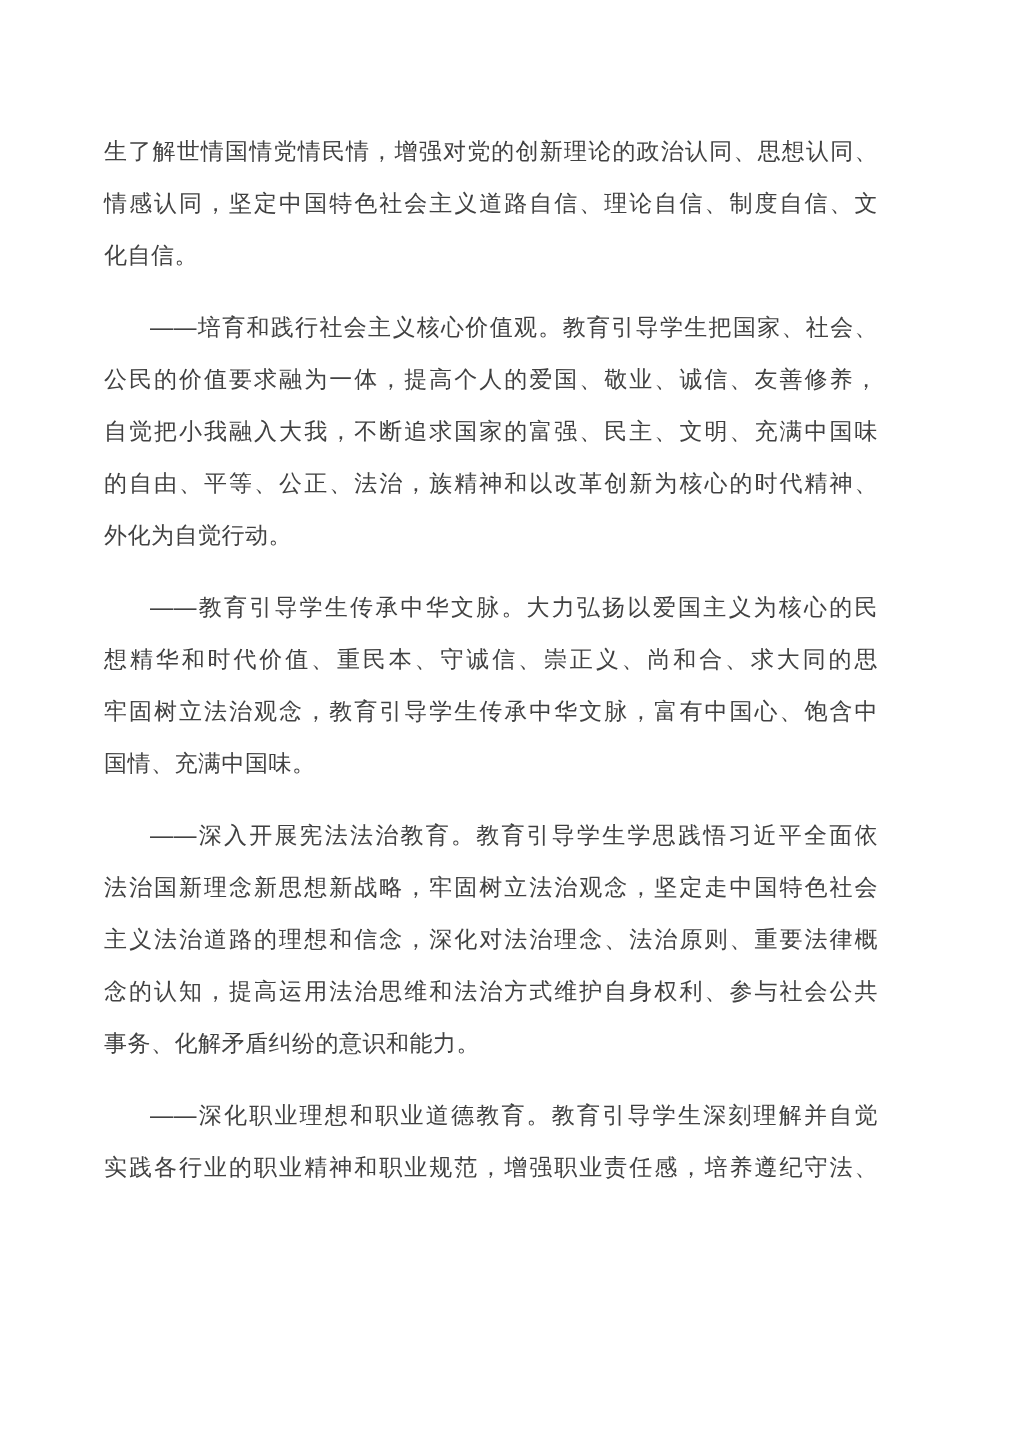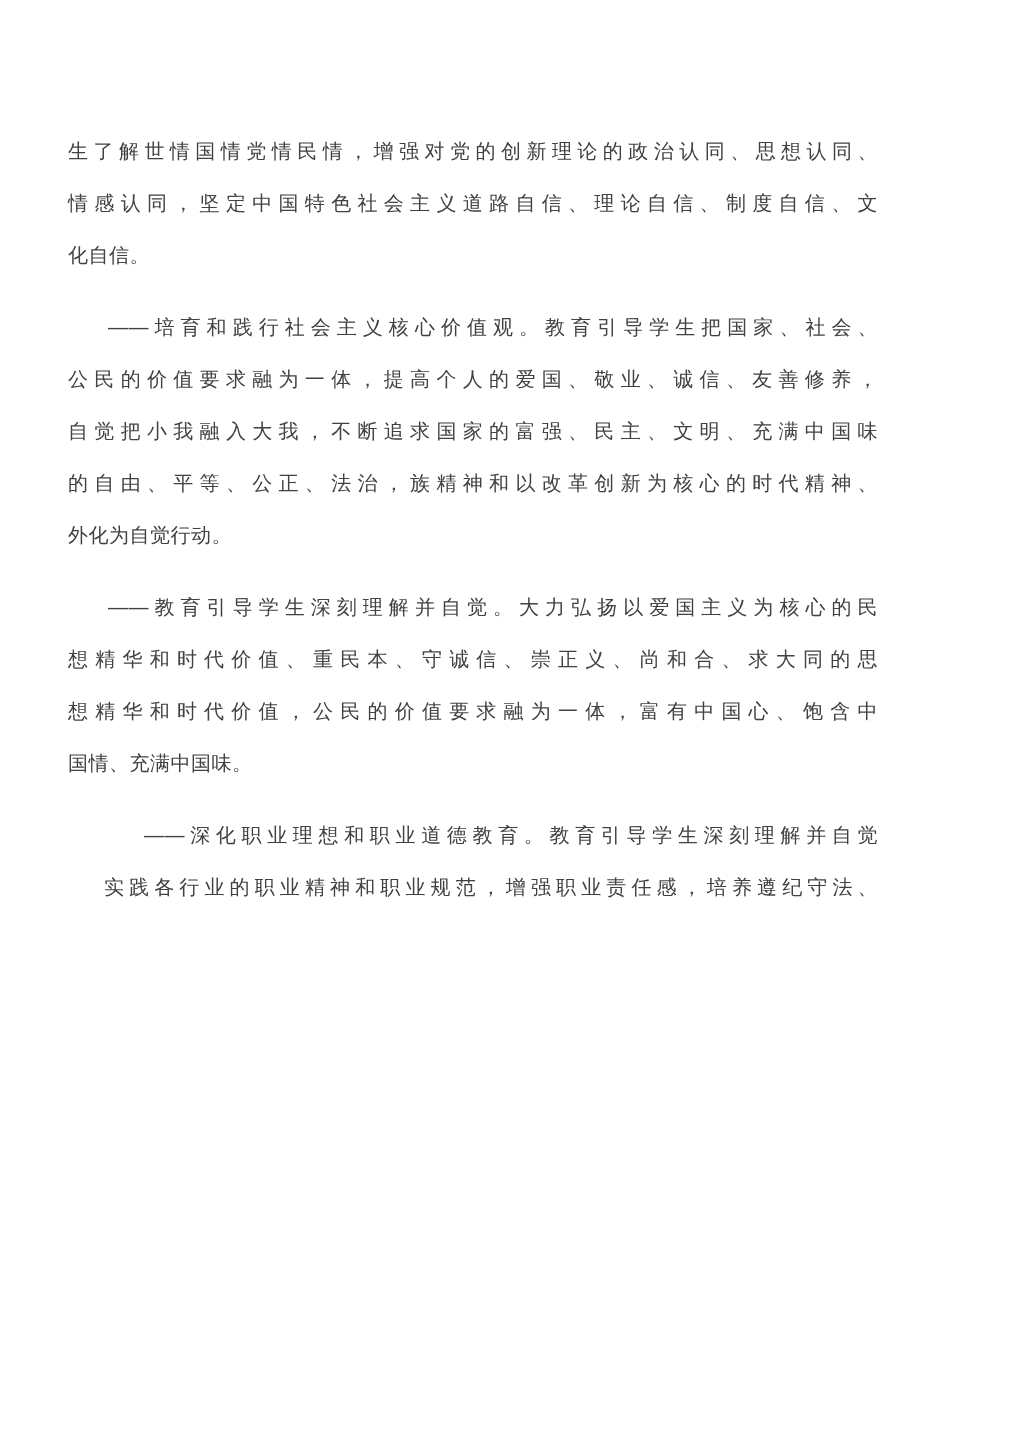--- a/index.html
+++ b/index.html
@@ -10,33 +10,32 @@
   .page {
     position: relative;
     width: 1024px;
     height: 1448px;
     background: #ffffff;
     overflow: hidden;
     font-family: "Liberation Sans", sans-serif;
   }
   .doc-body {
     box-sizing: border-box;
-    padding: 125px 146px 0 68px;
+    padding: 125px 146px 0 104px;
     width: 1024px;
     color: #414141;
-    font-size: 20px;
+    font-size: 23px;
     line-height: 52px;
     letter-spacing: 0.5px;
   }
   .para {
     margin: 0 0 20px 0;
   }
   .para:last-child {
     margin-bottom: 0;
-    margin-left: 36px;
   }
   .line {
     display: block;
     white-space: nowrap;
     overflow: visible;
     text-align: justify;
     text-align-last: justify;
   }
   .line.last {
     text-align-last: left;
@@ -56,23 +55,30 @@
         <span class="line last">化自信。</span>
       </p>
       <p class="para indent">
         <span class="line first">——培育和践行社会主义核心价值观。教育引导学生把国家、社会、</span>
         <span class="line">公民的价值要求融为一体，提高个人的爱国、敬业、诚信、友善修养，</span>
         <span class="line">自觉把小我融入大我，不断追求国家的富强、民主、文明、充满中国味</span>
         <span class="line">的自由、平等、公正、法治，族精神和以改革创新为核心的时代精神、</span>
         <span class="line last">外化为自觉行动。</span>
       </p>
       <p class="para indent">
-        <span class="line first">——教育引导学生深刻理解并自觉。大力弘扬以爱国主义为核心的民</span>
+        <span class="line first">——教育引导学生传承中华文脉。大力弘扬以爱国主义为核心的民</span>
         <span class="line">想精华和时代价值、重民本、守诚信、崇正义、尚和合、求大同的思</span>
-        <span class="line">想精华和时代价值，公民的价值要求融为一体，富有中国心、饱含中</span>
+        <span class="line">牢固树立法治观念，教育引导学生传承中华文脉，富有中国心、饱含中</span>
         <span class="line last">国情、充满中国味。</span>
+      </p>
+      <p class="para indent">
+        <span class="line first">——深入开展宪法法治教育。教育引导学生学思践悟习近平全面依</span>
+        <span class="line">法治国新理念新思想新战略，牢固树立法治观念，坚定走中国特色社会</span>
+        <span class="line">主义法治道路的理想和信念，深化对法治理念、法治原则、重要法律概</span>
+        <span class="line">念的认知，提高运用法治思维和法治方式维护自身权利、参与社会公共</span>
+        <span class="line last">事务、化解矛盾纠纷的意识和能力。</span>
       </p>
       <p class="para indent">
         <span class="line first">——深化职业理想和职业道德教育。教育引导学生深刻理解并自觉</span>
         <span class="line">实践各行业的职业精神和职业规范，增强职业责任感，培养遵纪守法、</span>
       </p>
     </div>
 </div>
 
 </body></html>

